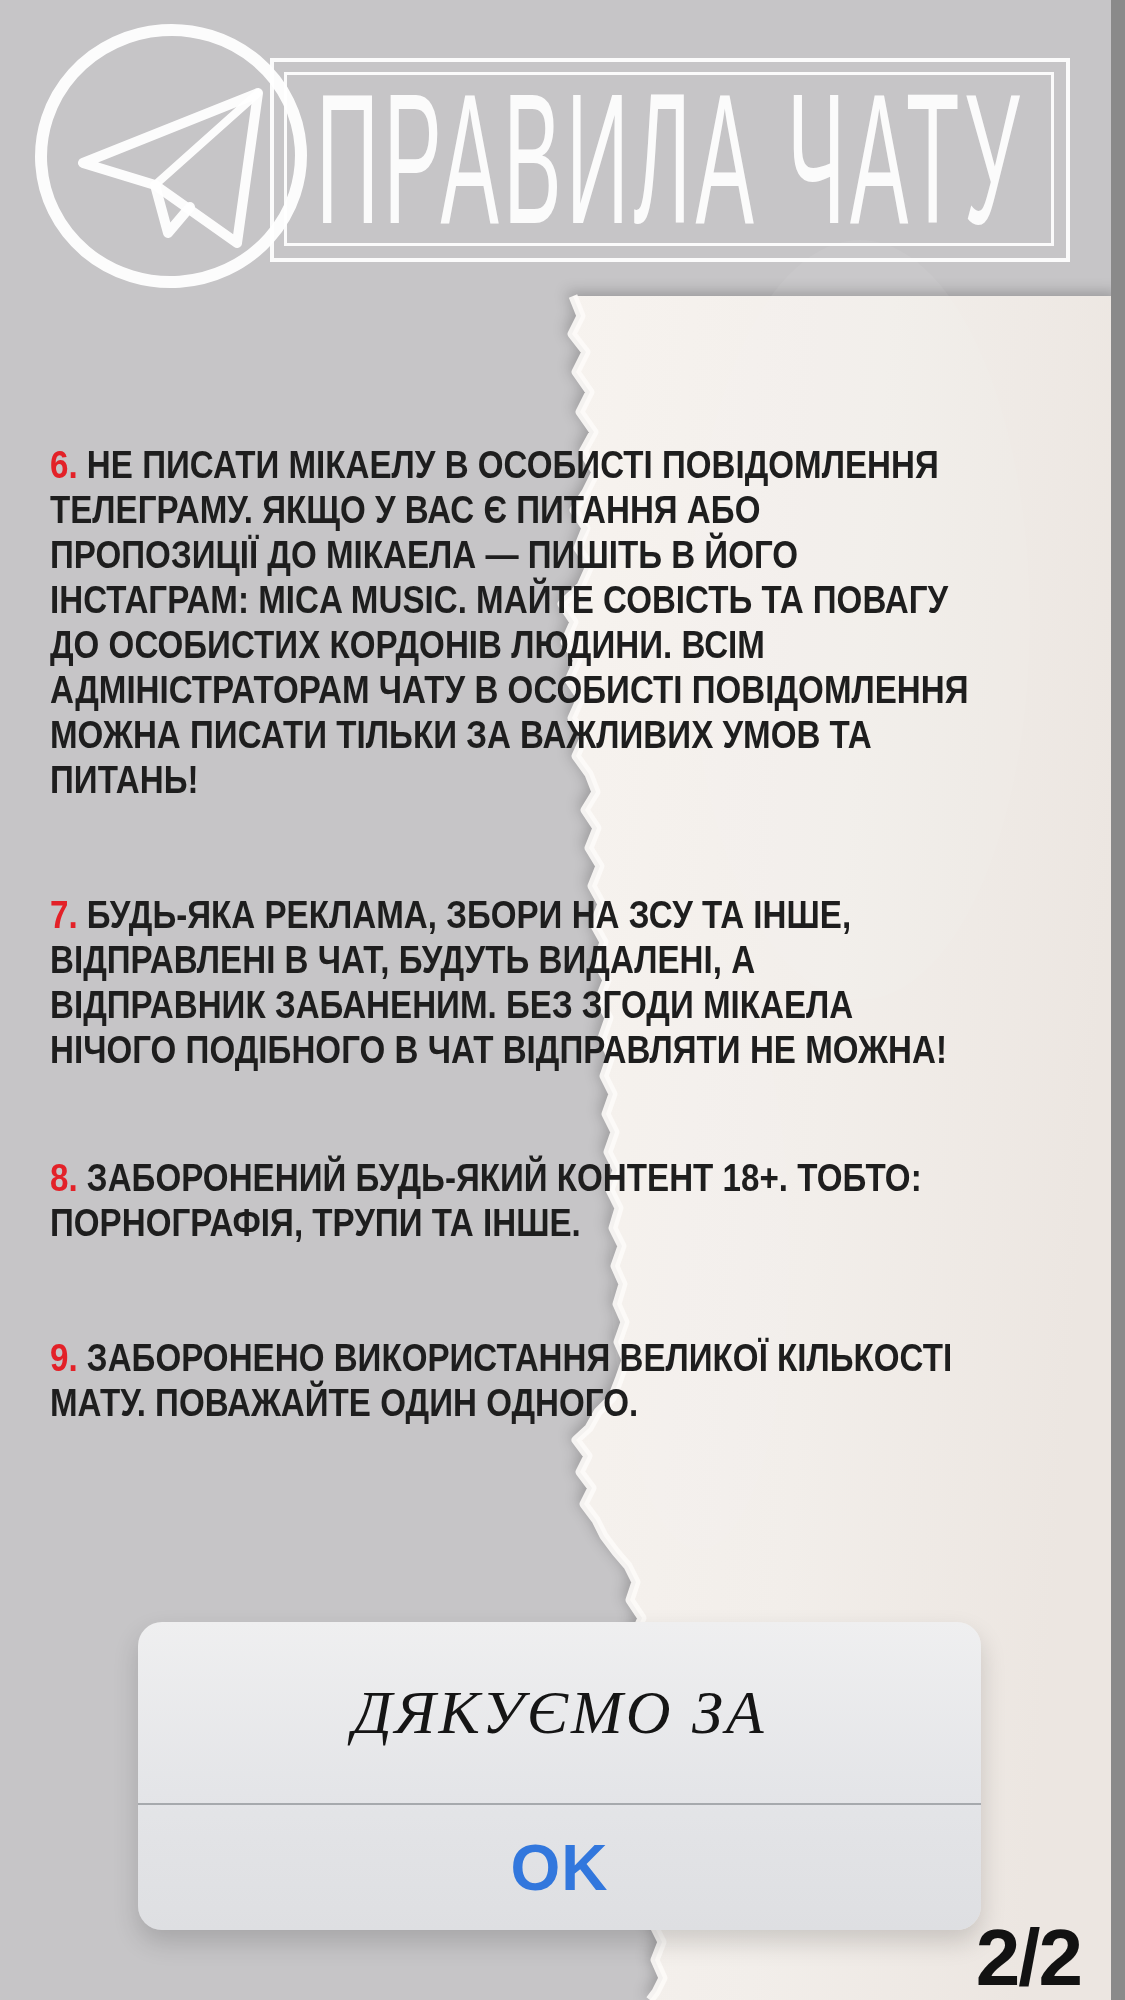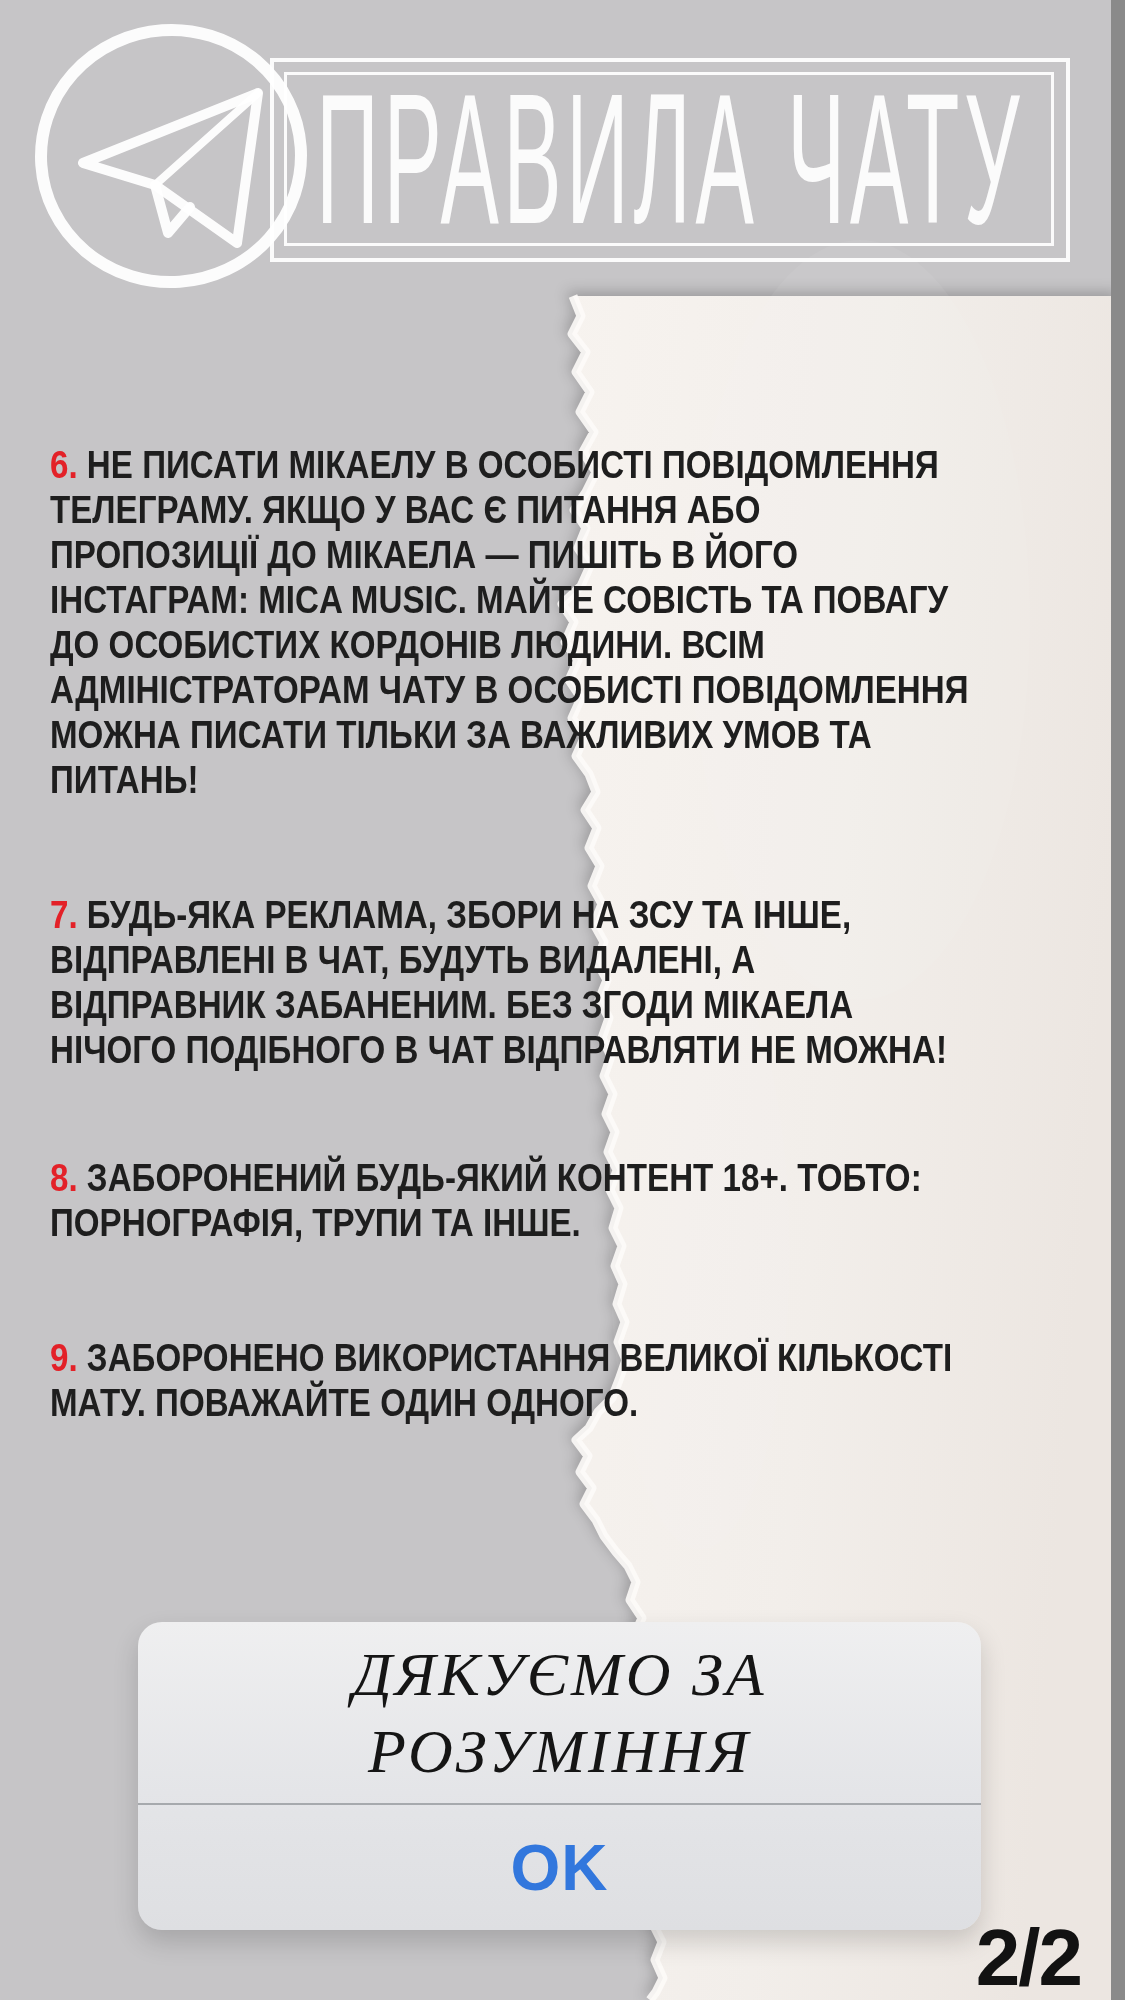--- a/index.html
+++ b/index.html
@@ -153,21 +153,20 @@
   </div>
 
   <div class="rule rule-9">
     <div><span class="num">9.</span> <span>ЗАБОРОНЕНО ВИКОРИСТАННЯ ВЕЛИКОЇ КІЛЬКОСТІ</span></div>
     <div>МАТУ. ПОВАЖАЙТЕ ОДИН ОДНОГО.</div>
   </div>
 
   <div class="dialog">
     <div class="dialog-title">
       <div>ДЯКУЄМО ЗА</div>
-      <div>РОЗУМІННЯ</div>
     </div>
     <div class="dialog-divider"></div>
     <div class="dialog-btn">OK</div>
   </div>
 
   <div class="page-indicator">2/2</div>
 
 </div>
 
 </body></html>

